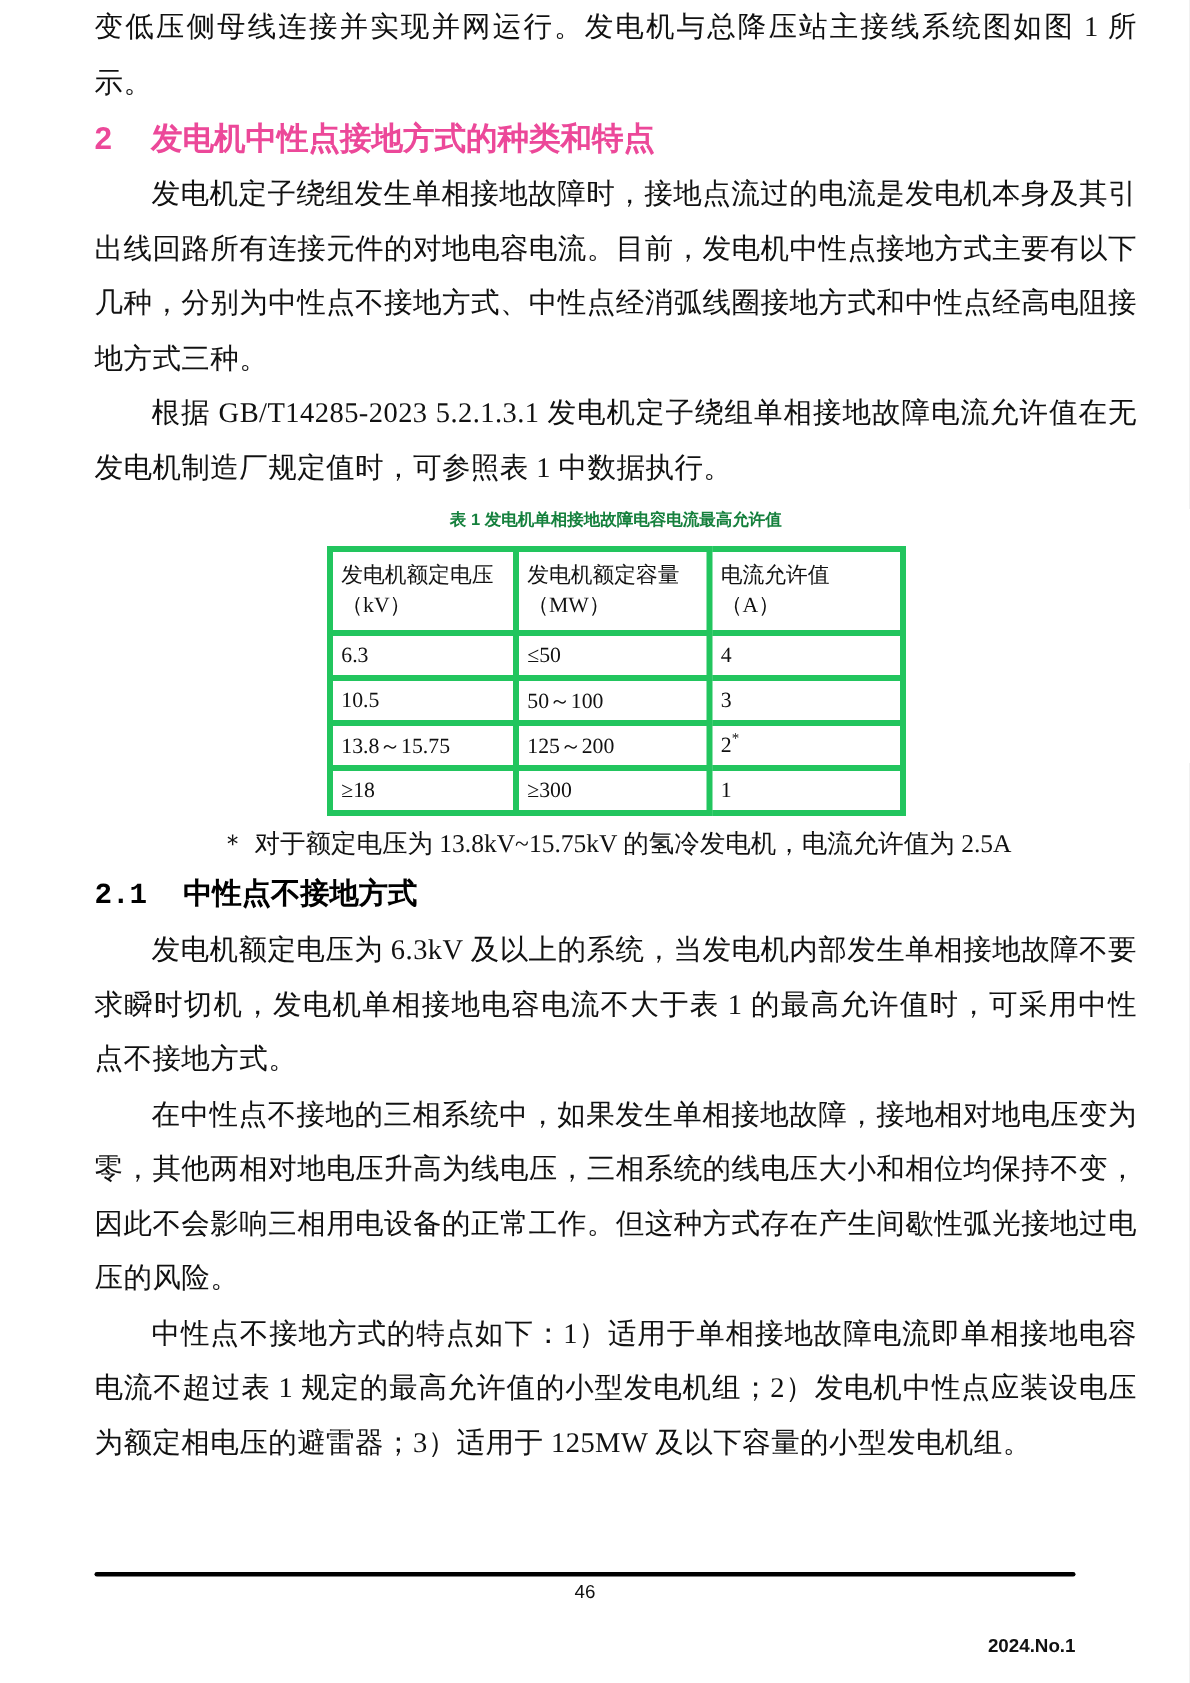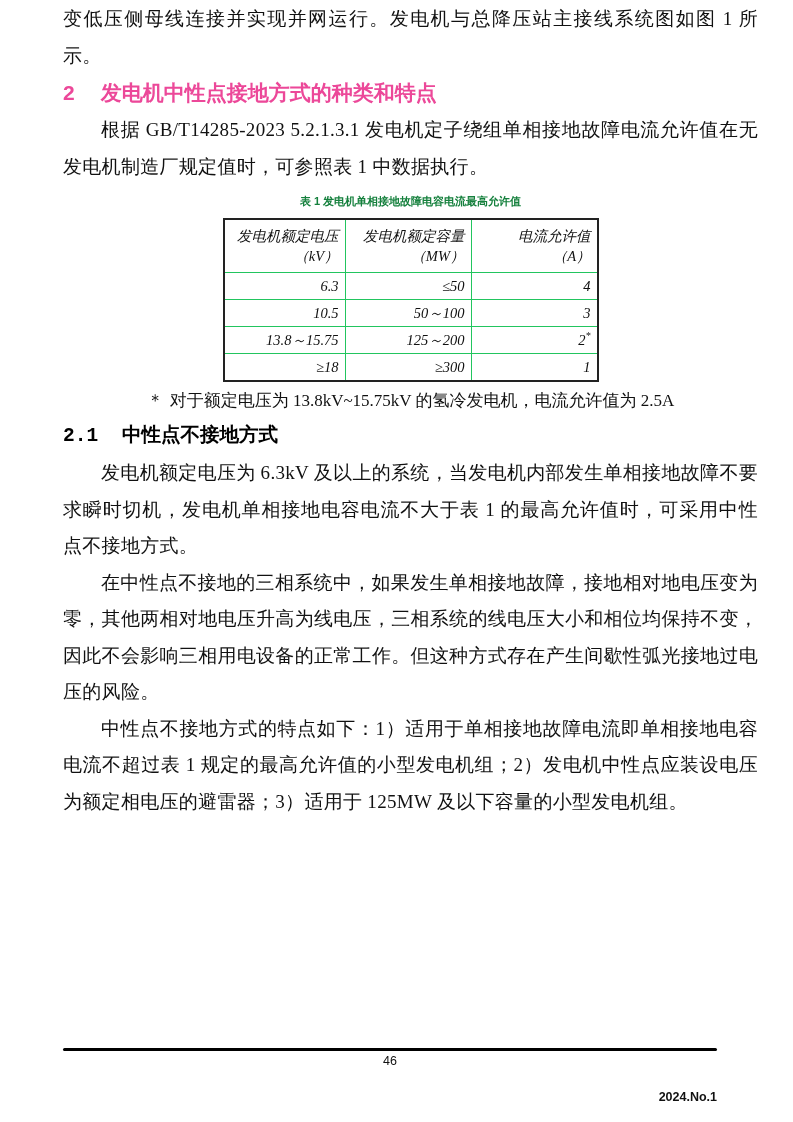--- a/index.html
+++ b/index.html
@@ -82,26 +82,25 @@
     color: #15803d;
   }
   .data-table {
     margin: 0 auto;
     border-collapse: collapse;
     border: 2px solid #222222;
     font-size: 14.5px;
     color: #111111;
   }
   .data-table th, .data-table td {
-    border: 1px solid #22c55e;
-    text-align: right;
+    border: 4px solid #22c55e;
+    text-align: left;
     vertical-align: middle;
     font-weight: normal;
     padding: 0 6px;
-    font-style: italic;
   }
   .data-table th {
     height: 52px;
     line-height: 20px;
   }
   .data-table td {
     height: 26px;
   }
   .data-table .col-v { width: 108px; }
   .data-table .col-c { width: 113px; }
@@ -162,20 +161,21 @@
 
 
   <main class="page-main">
 
     <p class="body-text no-indent">变低压侧母线连接并实现并网运行。发电机与总降压站主接线系统图如图 1 所示。</p>
 
     <h2 class="section-heading">
       <span class="sec-num">2</span><span>发电机中性点接地方式的种类和特点</span>
     </h2>
 
+    <p class="body-text">发电机定子绕组发生单相接地故障时，接地点流过的电流是发电机本身及其引出线回路所有连接元件的对地电容电流。目前，发电机中性点接地方式主要有以下几种，分别为中性点不接地方式、中性点经消弧线圈接地方式和中性点经高电阻接地方式三种。</p>
     <p class="body-text">根据 GB/T14285-2023 5.2.1.3.1 发电机定子绕组单相接地故障电流允许值在无发电机制造厂规定值时，可参照表 1 中数据执行。</p>
 
     <div class="table-caption">表 1 发电机单相接地故障电容电流最高允许值</div>
 
     <table class="data-table">
       <thead>
         <tr>
           <th class="col-v">
             <div>发电机额定电压</div>
             <div>（kV）</div>

